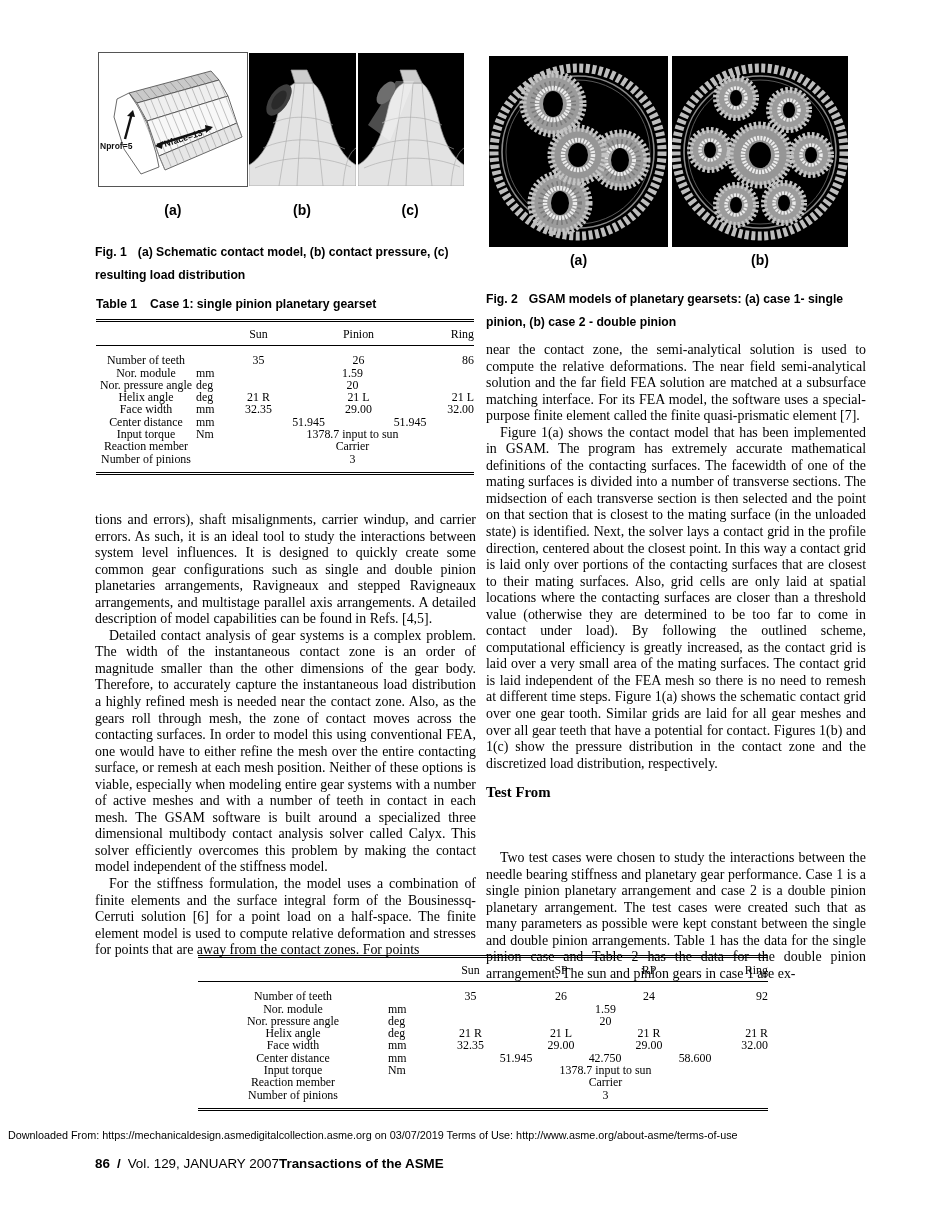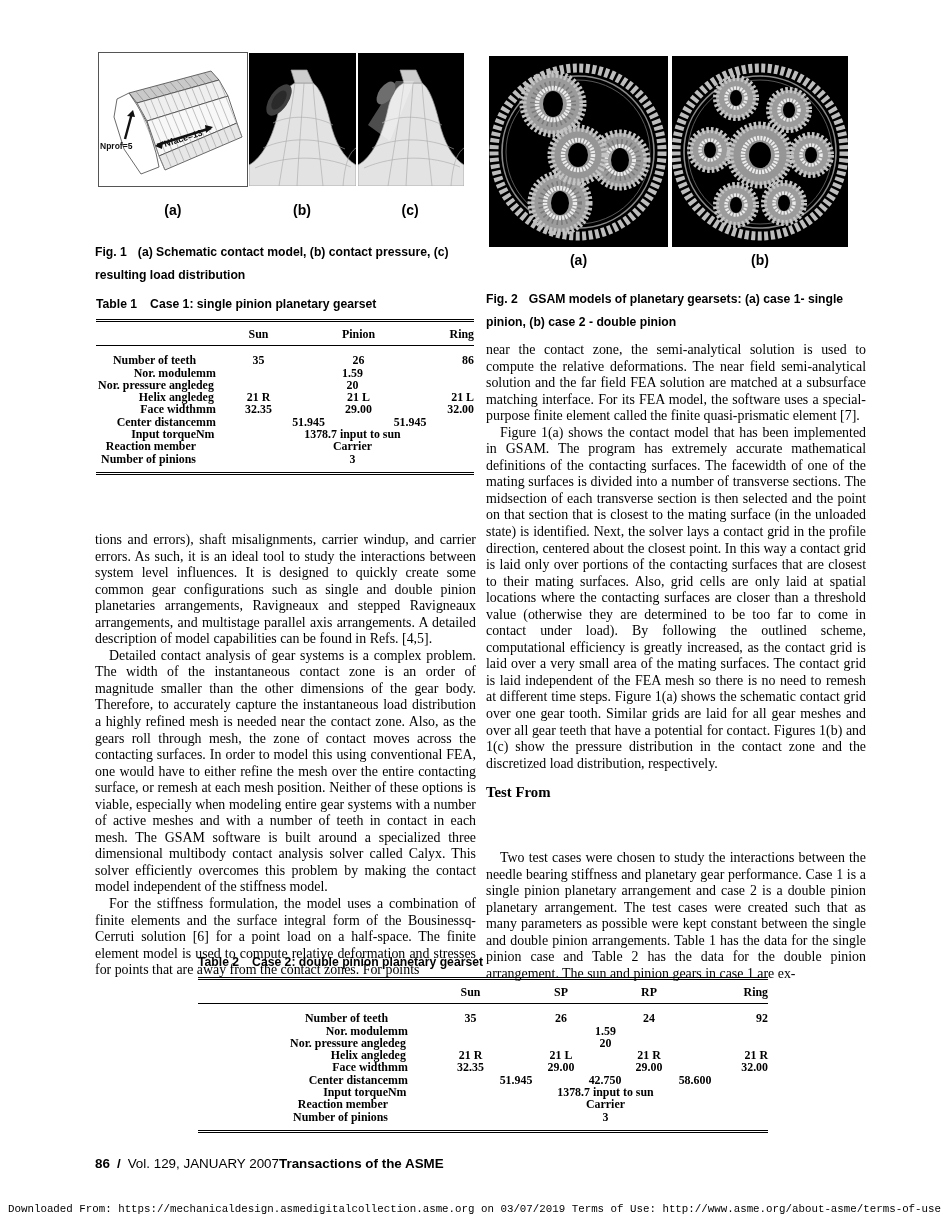--- a/index.html
+++ b/index.html
@@ -25,49 +25,49 @@
   .cap-gap { display:inline-block; width:11px; }
   
   .tbl-title {
     font-family:"Liberation Sans", sans-serif; font-weight:bold;
     font-size:12.2px; margin-bottom:8px;
   }
   .tbl-title .cap-gap { width:13px; }
   table.paper-table {
     width:100%; border-collapse:collapse; table-layout:fixed;
     border-top:3px double #000; border-bottom:3px double #000;
-    font-family:"Liberation Serif", serif; font-size:11.9px;font-weight:bold;
+    font-family:"Liberation Serif", serif; font-size:11.9px;
   }
   table.paper-table td { padding:0; line-height:12.3px; white-space:nowrap; overflow:visible; }
   table.paper-table thead td { padding:6px 0 5px 0; border-bottom:1px solid #000; }
   table.paper-table tbody tr:first-child td { padding-top:8px; }
   table.paper-table tbody tr:last-child td { padding-bottom:7px; }
-  .lbl { text-align:right;margin-top:20px; }
+  .lbl { text-align:center;margin-top:20px; }
   .unit { text-align:left; }
   .val { text-align:center; }
   .valr { text-align:right; }
   .table1-block { position:absolute; left:96px; top:297px; width:378px; }
   .table2-block { position:absolute; left:198px; top:955px; width:570px; }
   
   .body-text { font-size:13.9px; line-height:16.55px; text-align:justify; }
   .body-text p.ind { text-indent:14px; }
-  .left-col-text  { position:absolute; left:95px;  top:532px; width:381px; }
+  .left-col-text  { position:absolute; left:95px;  top:512px; width:381px; }
   .right-col-text { position:absolute; left:486px; top:342px; width:380px; }
   .right-col-text2{ position:absolute; left:486px; top:806px; width:380px;margin-top:44px; }
   .section-heading { position:absolute; left:486px; top:784px; font-weight:bold; font-size:14.8px; }
   
   .footer {
     position:absolute; left:95px; top:1156px; width:770px; display:flex;
     justify-content:flex-start; font-family:"Liberation Sans", sans-serif; font-size:13.4px;
   }
   .footer .b { font-weight:bold; }
   .footer .slash { font-weight:bold; padding:0 7px; }
   .download-line {
-    position:absolute; left:8px; top:1203px;
-    font-family:Liberation Mono, monospace; font-size:10.8px;
+    position:absolute; left:8px; top:1129px;
+    font-family:Liberation Sans, sans-serif; font-size:10.8px;
   }
   svg text { font-family:"Liberation Sans", sans-serif; font-weight:bold; fill:#111; }
 </style>
 </head>
 <body>
 
 <div class="page">
 
   <div class="fig1-row">
     <svg class="panel-border" width="148" height="133" viewBox="0 0 148 133">
@@ -355,23 +355,20 @@
     <p class="ind">Figure 1(a) shows the contact model that has been implemented in GSAM. The program has extremely accurate mathematical definitions of the contacting surfaces. The facewidth of one of the mating surfaces is divided into a number of transverse sections. The midsection of each transverse section is then selected and the point on that section that is closest to the mating surface (in the unloaded state) is identified. Next, the solver lays a contact grid in the profile direction, centered about the closest point. In this way a contact grid is laid only over portions of the contacting surfaces that are closest to their mating surfaces. Also, grid cells are only laid at spatial locations where the contacting surfaces are closer than a threshold value (otherwise they are determined to be too far to come in contact under load). By following the outlined scheme, computational efficiency is greatly increased, as the contact grid is laid over a very small area of the mating surfaces. The contact grid is laid independent of the FEA mesh so there is no need to remesh at different time steps. Figure 1(a) shows the schematic contact grid over one gear tooth. Similar grids are laid for all gear meshes and over all gear teeth that have a potential for contact. Figures 1(b) and 1(c) show the pressure distribution in the contact zone and the discretized load distribution, respectively.</p>
   </div>
 
   <div class="section-heading">Test From</div>
 
   <div class="right-col-text2 body-text">
     <p class="ind">Two test cases were chosen to study the interactions between the needle bearing stiffness and planetary gear performance. Case 1 is a single pinion planetary arrangement and case 2 is a double pinion planetary arrangement. The test cases were created such that as many parameters as possible were kept constant between the single and double pinion arrangements. Table 1 has the data for the single pinion case and Table 2 has the data for the double pinion arrangement. The sun and pinion gears in case 1 are ex-</p>
   </div>
 
   <div class="table2-block">
-    <div class="tbl-title">
-      <span>Table 2</span><span class="cap-gap"></span><span>Case 2: double pinion planetary gearset</span>
-    </div>
     <table class="paper-table">
       <colgroup>
         <col style="width:190px">
           <col style="width:55px">
           <col style="width:55px">
           <col style="width:36px">
         <col style="width:54px">
           <col style="width:34px">
           <col style="width:54px">
           <col style="width:38px">

